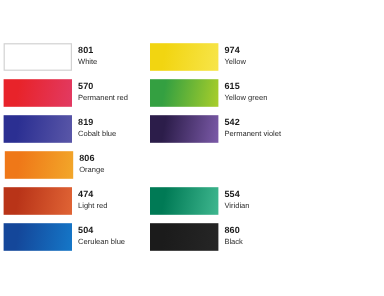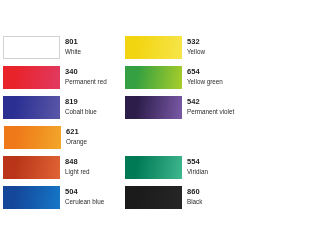--- a/index.html
+++ b/index.html
@@ -91,38 +91,38 @@
       <div class="swatch-cell col-left">
         <div class="swatch-chip outlined" style="background: linear-gradient(100deg, rgb(255, 255, 255) 0%, rgb(255, 255, 255) 22%, rgb(255, 255, 255) 100%);"></div>
         <div class="swatch-text">
           <div class="swatch-code">801</div>
           <div class="swatch-name">White</div>
         </div>
       </div>
       <div class="swatch-cell col-right">
         <div class="swatch-chip" style="background: linear-gradient(100deg, rgb(242, 213, 17) 0%, rgb(242, 213, 17) 22%, rgb(247, 229, 74) 100%);"></div>
         <div class="swatch-text">
-          <div class="swatch-code">532</div>
+          <div class="swatch-code">974</div>
           <div class="swatch-name">Yellow</div>
         </div>
       </div>
     </div>
 
     <div class="swatch-row">
       <div class="swatch-cell col-left">
         <div class="swatch-chip" style="background: linear-gradient(100deg, rgb(232, 35, 42) 0%, rgb(232, 35, 42) 22%, rgb(226, 58, 98) 100%);"></div>
         <div class="swatch-text">
-          <div class="swatch-code">340</div>
+          <div class="swatch-code">570</div>
           <div class="swatch-name">Permanent red</div>
         </div>
       </div>
       <div class="swatch-cell col-right">
         <div class="swatch-chip" style="background: linear-gradient(100deg, rgb(52, 160, 65) 0%, rgb(52, 160, 65) 22%, rgb(169, 206, 42) 100%);"></div>
         <div class="swatch-text">
-          <div class="swatch-code">654</div>
+          <div class="swatch-code">615</div>
           <div class="swatch-name">Yellow green</div>
         </div>
       </div>
     </div>
 
     <div class="swatch-row">
       <div class="swatch-cell col-left">
         <div class="swatch-chip" style="background: linear-gradient(100deg, rgb(43, 47, 146) 0%, rgb(43, 47, 146) 22%, rgb(90, 87, 168) 100%);"></div>
         <div class="swatch-text">
           <div class="swatch-code">819</div>
@@ -135,31 +135,31 @@
           <div class="swatch-code">542</div>
           <div class="swatch-name">Permanent violet</div>
         </div>
       </div>
     </div>
 
     <div class="swatch-row">
       <div class="swatch-cell col-right">
         <div class="swatch-chip" style="background: linear-gradient(100deg, rgb(239, 120, 24) 0%, rgb(239, 120, 24) 22%, rgb(242, 167, 42) 100%);"></div>
         <div class="swatch-text">
-          <div class="swatch-code">621</div>
+          <div class="swatch-code">806</div>
           <div class="swatch-name">Orange</div>
         </div>
       </div>
     </div>
 
     <div class="swatch-row">
       <div class="swatch-cell col-left">
         <div class="swatch-chip" style="background: linear-gradient(100deg, rgb(185, 52, 24) 0%, rgb(185, 52, 24) 22%, rgb(224, 100, 53) 100%);"></div>
         <div class="swatch-text">
-          <div class="swatch-code">848</div>
+          <div class="swatch-code">474</div>
           <div class="swatch-name">Light red</div>
         </div>
       </div>
       <div class="swatch-cell col-right">
         <div class="swatch-chip" style="background: linear-gradient(100deg, rgb(0, 122, 85) 0%, rgb(0, 122, 85) 22%, rgb(63, 183, 143) 100%);"></div>
         <div class="swatch-text">
           <div class="swatch-code">554</div>
           <div class="swatch-name">Viridian</div>
         </div>
       </div>

